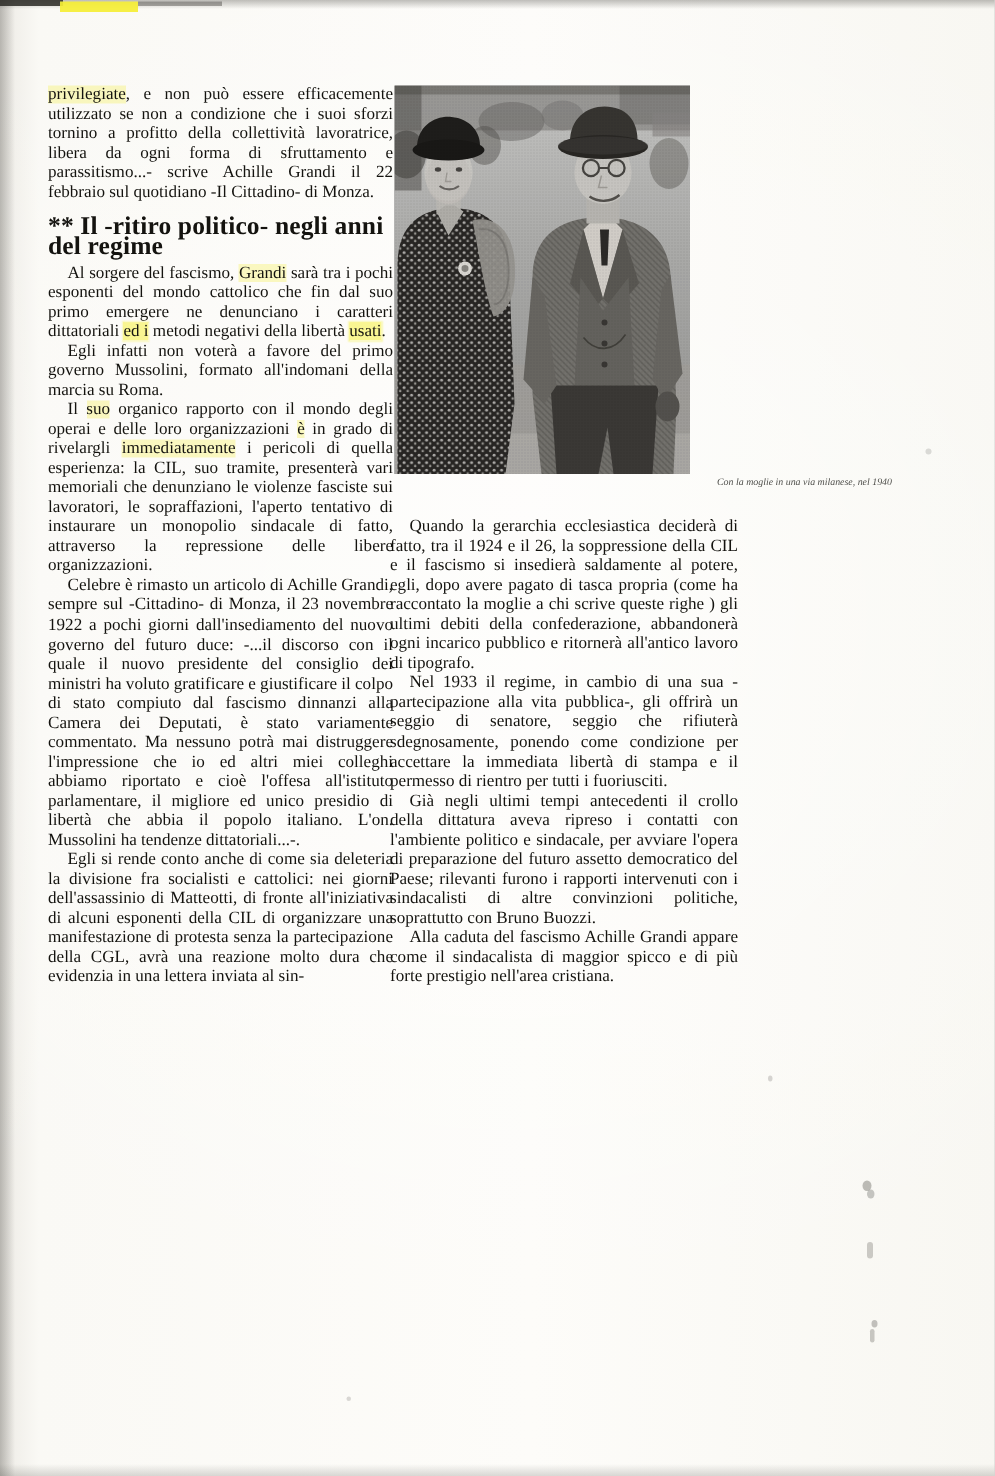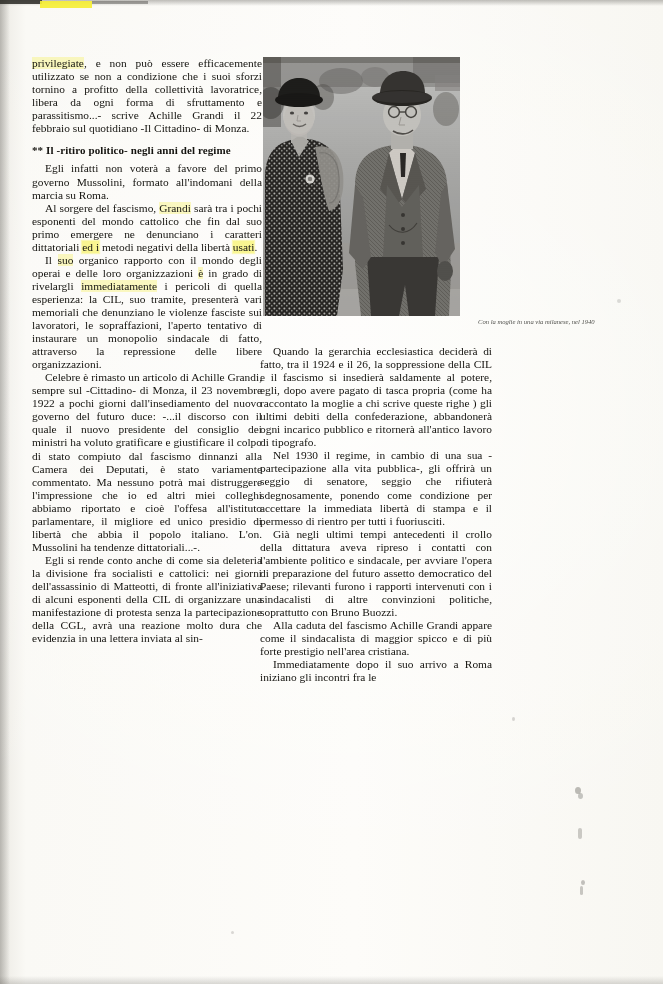--- a/index.html
+++ b/index.html
@@ -95,21 +95,21 @@
   .col-right { left: 260px; width: 232px; top: 345px; }
 
   .col p {
     margin: 0;
     text-indent: 13px;
   }
   .col p.noindent { text-indent: 0; }
 
   h3.sec {
     margin: 9px 0 5px 0;
-    font-size: 11px;
+    font-size: 17px;
     line-height: 13.2px;
     font-weight: bold;
     text-align: left;
     letter-spacing: 0.1px;
   }
 
   
   .hl {
     background: rgba(246,240,60,0.55);
     box-shadow: 0 0 1px 1px rgba(246,240,60,0.35);
@@ -187,23 +187,23 @@
   <div class="top-rule-dark"></div>
   <div class="top-highlight"></div>
   <div class="top-rule-dark2"></div>
 
   <div class="col col-left">
 
     <p class="noindent"><span class="hl-soft">privilegiate</span>, e non può essere efficacemente utilizzato se non a condizione che i suoi sforzi tornino a profitto della collettività lavoratrice, libera da ogni forma di sfruttamento e parassitismo...- scrive Achille Grandi il 22 febbraio sul quotidiano -Il Cittadino- di Monza.</p>
 
     <h3 class="sec">** Il -ritiro politico- negli anni del regime</h3>
 
+    <p>Al sorgere del fascismo, <span class="hl-soft">Grandi</span> sarà tra i pochi esponenti del mondo cattolico che fin dal suo primo emergere ne denunciano i caratteri dittatoriali <span class="hl">ed i</span> metodi negativi della libertà <span class="hl">usati</span>.</p>
+
     <p>Egli infatti non voterà a favore del primo governo Mussolini, formato all'indomani della marcia su Roma.</p>
-
-    <p>Al sorgere del fascismo, <span class="hl-soft">Grandi</span> sarà tra i pochi esponenti del mondo cattolico che fin dal suo primo emergere ne denunciano i caratteri dittatoriali <span class="hl">ed i</span> metodi negativi della libertà <span class="hl">usati</span>.</p>
 
     <p>Il <span class="hl-soft">suo</span> organico rapporto con il mondo degli operai e delle loro organizzazioni <span class="hl-soft">è</span> in grado di rivelargli <span class="hl-soft">immediatamente</span> i pericoli di quella esperienza: la CIL, suo tramite, presenterà vari memoriali che denunziano le violenze fasciste sui lavoratori, le sopraffazioni, l'aperto tentativo di instaurare un monopolio sindacale di fatto, attraverso la repressione delle libere organizzazioni.</p>
 
     <p>Celebre è rimasto un articolo di Achille Grandi, sempre sul -Cittadino- di Monza, il 23 novembre 1922 a pochi giorni dall'insediamento del nuovo governo del futuro duce: -...il discorso con il quale il nuovo presidente del consiglio dei ministri ha voluto gratificare e giustificare il colpo di stato compiuto dal fascismo dinnanzi alla Camera dei Deputati, è stato variamente commentato. Ma nessuno potrà mai distruggere l'impressione che io ed altri miei colleghi abbiamo riportato e cioè l'offesa all'istituto parlamentare, il migliore ed unico presidio di libertà che abbia il popolo italiano. L'on. Mussolini ha tendenze dittatoriali...-.</p>
 
 
     <p>Egli si rende conto anche di come sia deleteria la divisione fra socialisti e cattolici: nei giorni dell'assassinio di Matteotti, di fronte all'iniziativa di alcuni esponenti della CIL di organizzare una manifestazione di protesta senza la partecipazione della CGL, avrà una reazione molto dura che evidenzia in una lettera inviata al sin-</p>
   </div>
 
   <div class="photo-wrap">
@@ -318,26 +318,25 @@
         <rect x="0" y="0" width="197" height="259" fill="#000" opacity="0.06"></rect>
         <rect x="0" y="0" width="197" height="6" fill="#3b3935" opacity="0.35"></rect>
       </svg>
     </div>
   </div>
 
   <div class="caption">Con la moglie in una via milanese, nel 1940</div>
 
   <div class="col col-right">
     <p>Quando la gerarchia ecclesiastica deciderà di fatto, tra il 1924 e il 26, la soppressione della CIL e il fascismo si insedierà saldamente al potere, egli, dopo avere pagato di tasca propria (come ha raccontato la moglie a chi scrive queste righe ) gli ultimi debiti della confederazione, abbandonerà ogni incarico pubblico e ritornerà all'antico lavoro di tipografo.</p>
-    <p>Nel 1930 il regime, in cambio di una sua -partecipazione alla vita pubblica-, gli offrirà un seggio di senatore, seggio che rifiuterà sdegnosamente, ponendo come condizione per accettare la immediata libertà di stampa e il permesso di rientro per tutti i fuoriusciti.</p>
+    <p>Nel 1933 il regime, in cambio di una sua -partecipazione alla vita pubblica-, gli offrirà un seggio di senatore, seggio che rifiuterà sdegnosamente, ponendo come condizione per accettare la immediata libertà di stampa e il permesso di rientro per tutti i fuoriusciti.</p>
 
 
     <p>Già negli ultimi tempi antecedenti il crollo della dittatura aveva ripreso i contatti con l'ambiente politico e sindacale, per avviare l'opera di preparazione del futuro assetto democratico del Paese; rilevanti furono i rapporti intervenuti con i sindacalisti di altre convinzioni politiche, soprattutto con Bruno Buozzi.</p>
     <p>Alla caduta del fascismo Achille Grandi appare come il sindacalista di maggior spicco e di più forte prestigio nell'area cristiana.</p>
-    <p>Immediatamente dopo il suo arrivo a Roma iniziano gli incontri fra le</p>
   </div>
 
   <div class="speck s1"></div>
   <div class="speck s2"></div>
   <div class="speck s3"></div>
   <div class="speck s4"></div>
   <div class="speck s5"></div>
   <div class="speck s6"></div>
   <div class="speck s7"></div>
   <div class="speck s8"></div>

